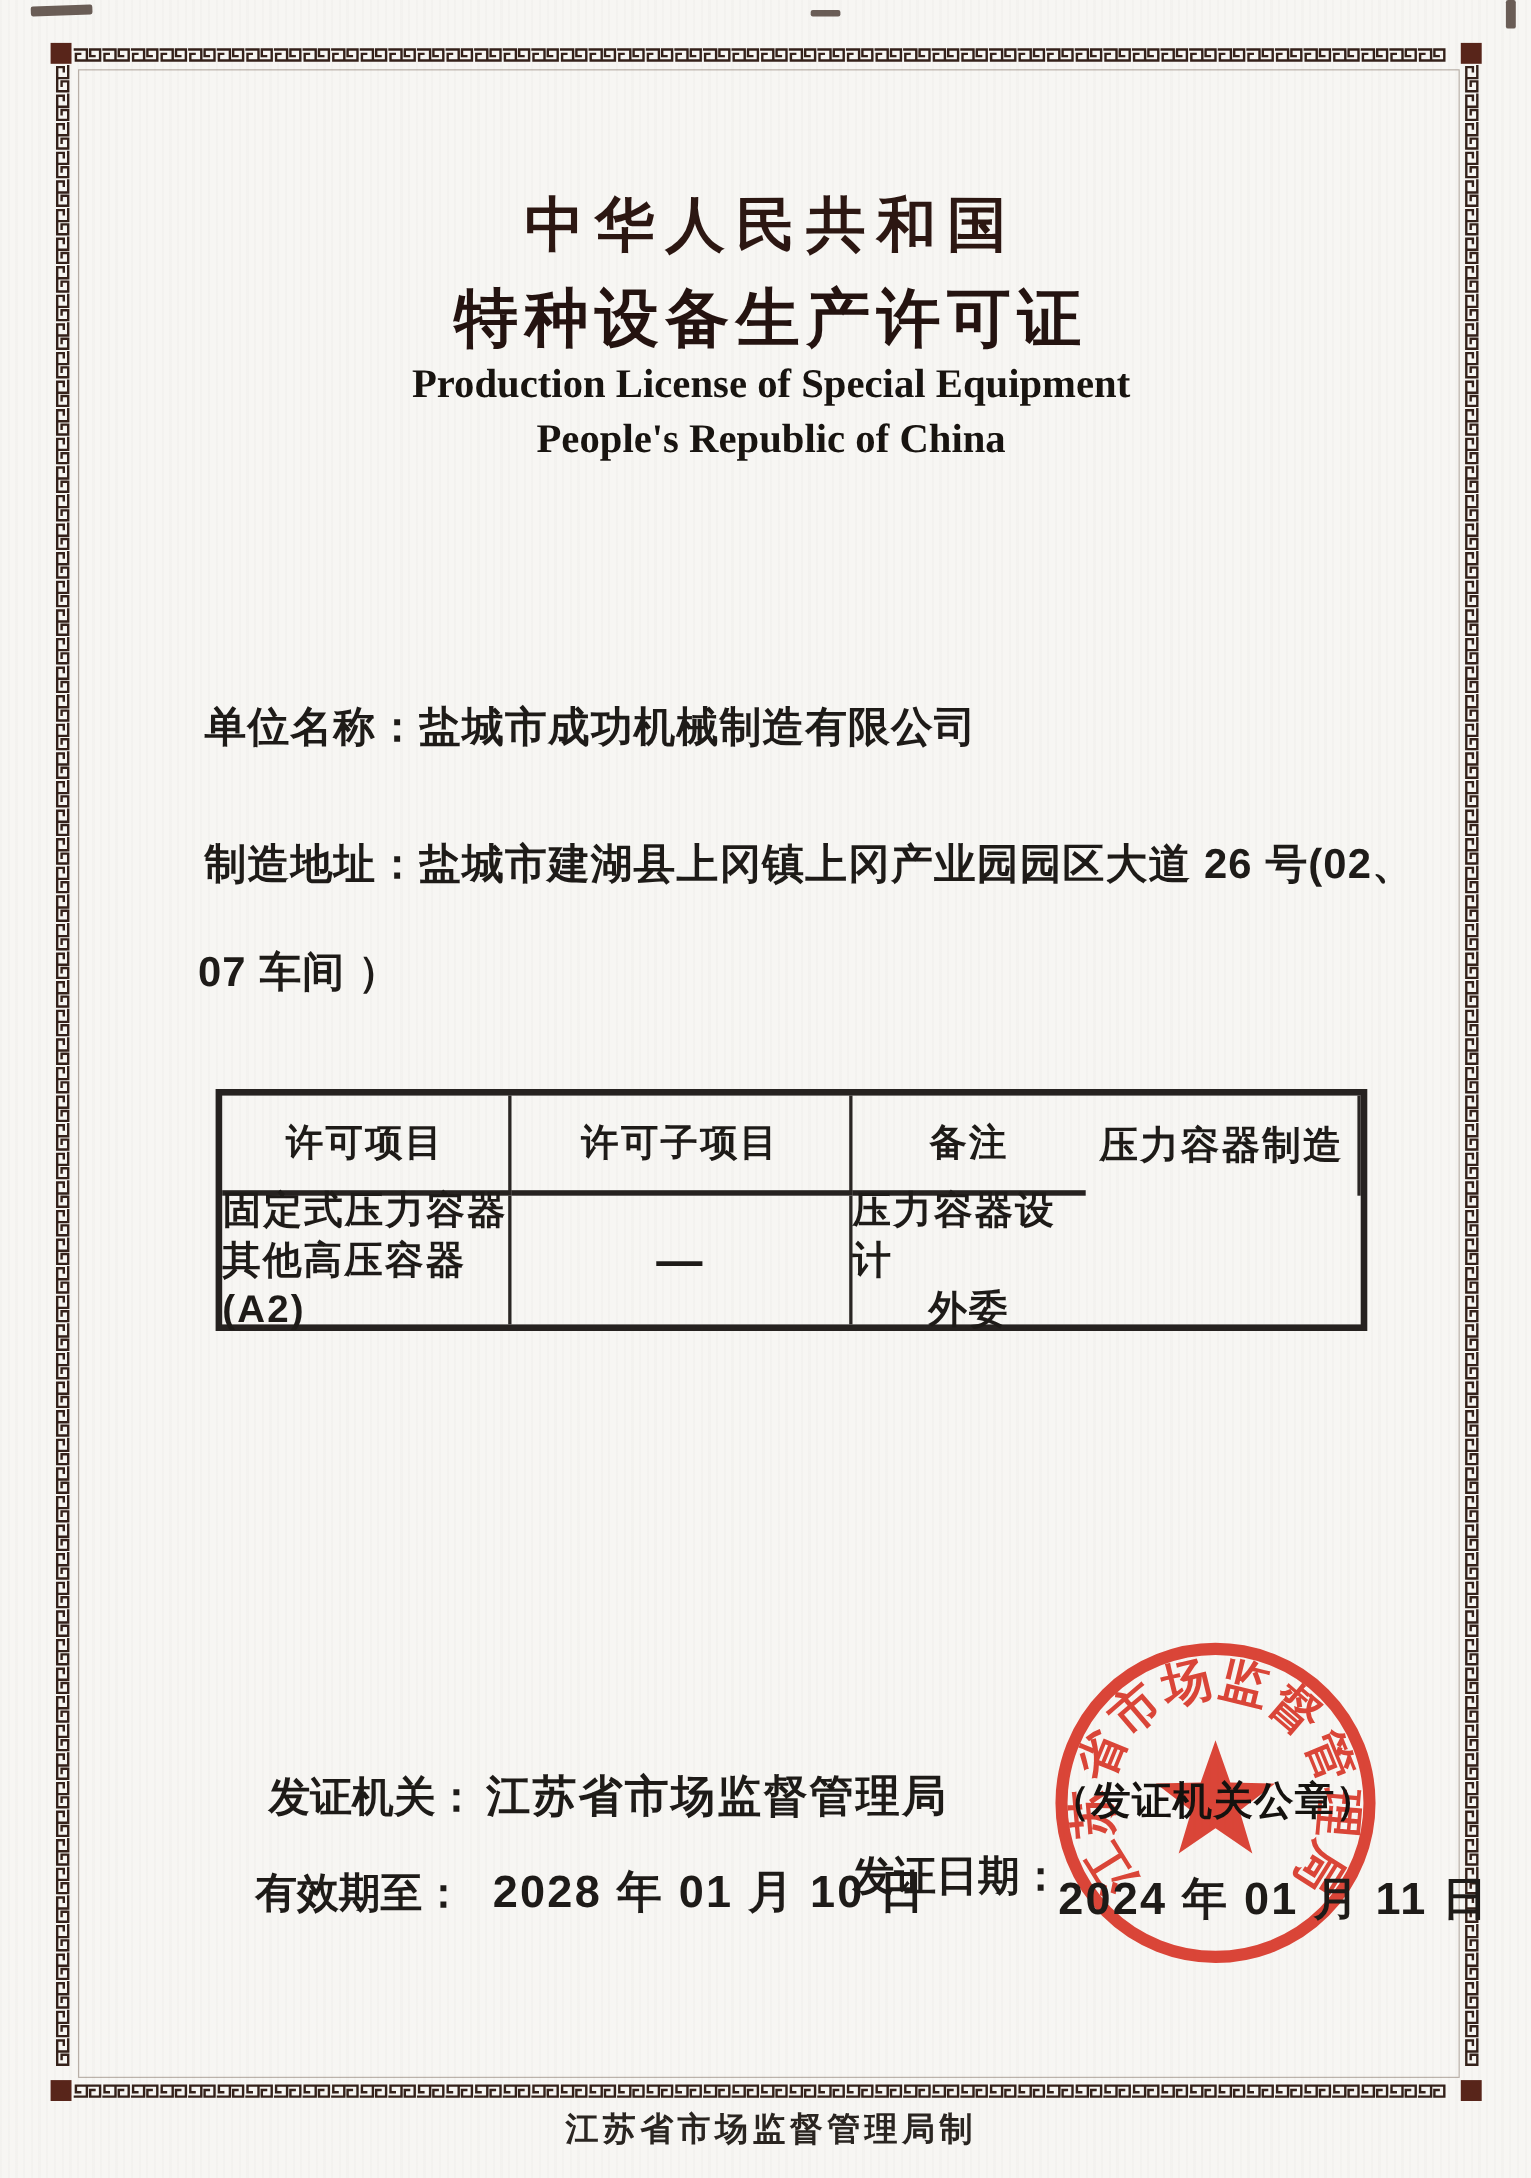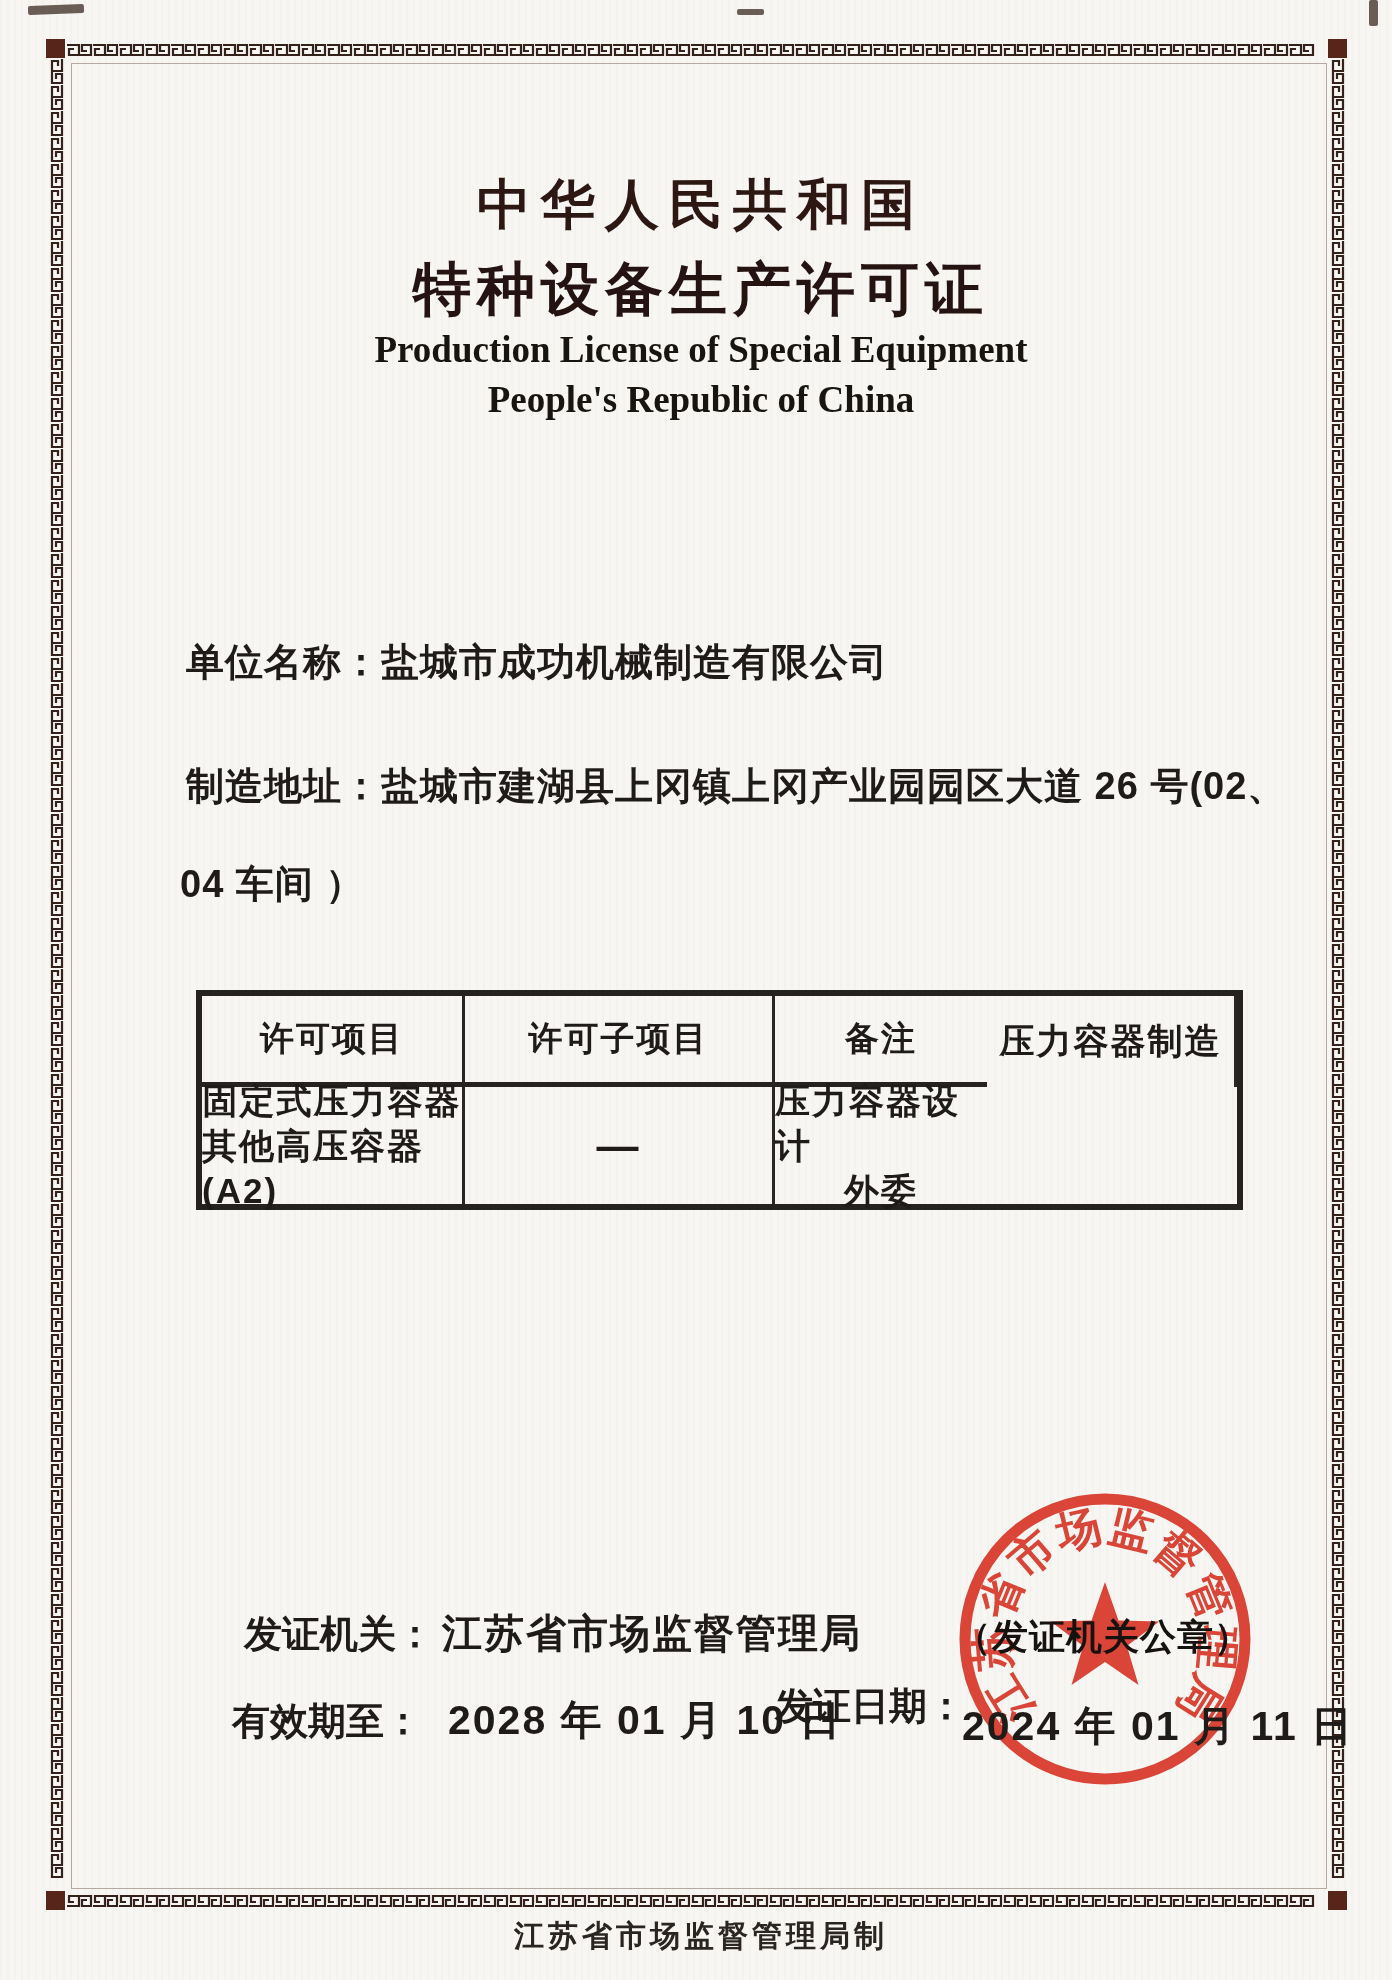--- a/index.html
+++ b/index.html
@@ -108,21 +108,21 @@
   <div class="artifact" style="left:1369px;top:0;width:9px;height:26px;"></div>
 
   <div class="abs ctr title-cn1">中华人民共和国</div>
   <div class="abs ctr title-cn2">特种设备生产许可证</div>
   <div class="abs ctr title-en title-en1">Production License of Special Equipment</div>
   <div class="abs ctr title-en title-en2">People's Republic of China</div>
 
 
   <div class="abs info-line l-unit"><span>单位名称：</span><span class="info-value">盐城市成功机械制造有限公司</span></div>
   <div class="abs info-line l-mfg"><span>制造地址：</span><span class="info-value">盐城市建湖县上冈镇上冈产业园园区大道 26 号(02、</span></div>
-  <div class="abs info-line l-mfg2 info-value">04 车间 ）</div>
+  <div class="abs info-line l-mfg2 info-value">07 车间 ）</div>
 
   <div class="abs lic-table">
     <div class="cell hd vline">许可项目</div>
     <div class="cell hd vline">许可子项目</div>
     <div class="cell hd">备注</div>
     <div class="cell vline">压力容器制造</div>
     <div class="cell vline">
       <div class="sub">固定式压力容器</div>
       <div class="sub">其他高压容器(A2)</div>
     </div>

